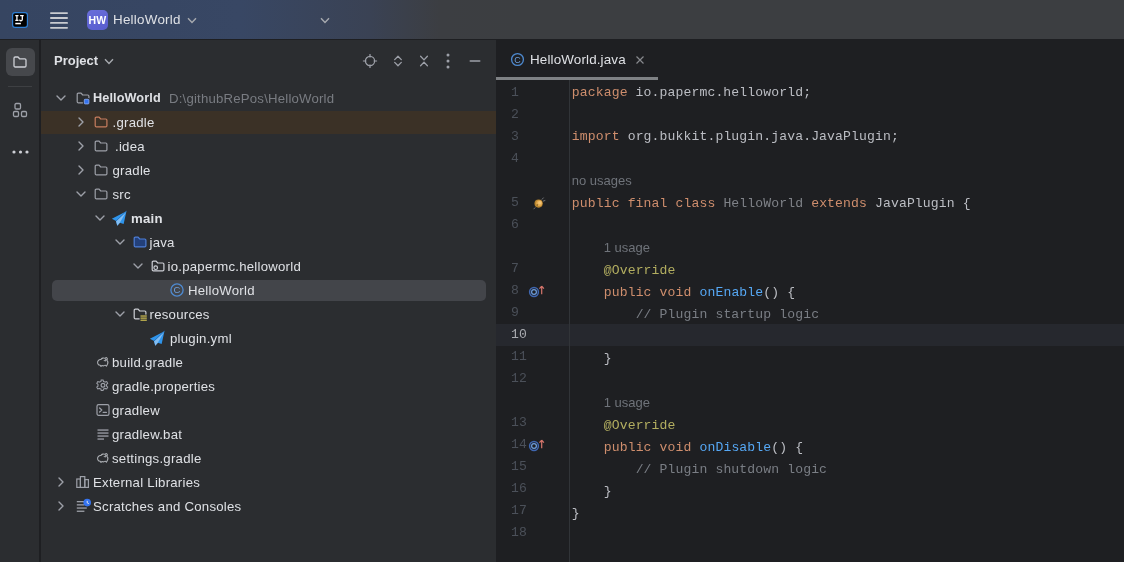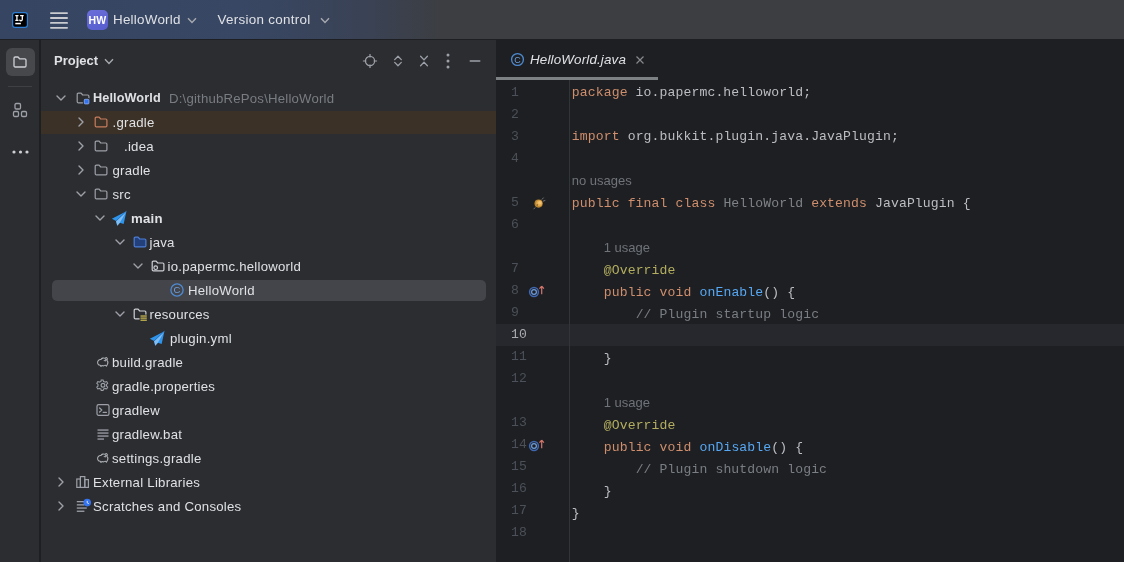--- a/index.html
+++ b/index.html
@@ -58,21 +58,20 @@
       <rect x="0" y="6.1" width="18" height="1.8" rx="0.9"></rect>
       <rect x="0" y="11" width="18" height="1.8" rx="0.9"></rect>
       <rect x="0" y="15.9" width="18" height="1.8" rx="0.9"></rect>
     </g>
   </svg>
   <div id="hw">HW</div>
   <div class="tbtext" style="left:113px;letter-spacing:0.25px;">HelloWorld</div>
   <svg class="abs" style="left:187px;top:16px" width="10" height="9" viewBox="0 0 10 9">
     <path d="M1 2.2 L5 6.4 L9 2.2" stroke="#a7aaaf" stroke-width="1.4" fill="none"></path>
   </svg>
-  <div class="tbtext" style="left:217.5px;letter-spacing:0.3px;">Version control</div>
   <svg class="abs" style="left:319.5px;top:16px" width="10" height="9" viewBox="0 0 10 9">
     <path d="M1 2.2 L5 6.4 L9 2.2" stroke="#a7aaaf" stroke-width="1.4" fill="none"></path>
   </svg>
 </div>
 
 <div id="stripe">
   <div id="folderbtn"></div>
   <svg class="abs" style="left:12px;top:14px" width="16" height="16" viewBox="0 0 16 16">
     <path d="M2 4.2 C2 3.5 2.5 3 3.2 3 H6 L7.6 4.8 H12.8 C13.5 4.8 14 5.3 14 6 V11.8 C14 12.5 13.5 13 12.8 13 H3.2 C2.5 13 2 12.5 2 11.8 Z" stroke="#ced0d6" stroke-width="1.3" fill="none" stroke-linejoin="round"></path>
   </svg>
@@ -151,21 +150,21 @@
         </svg>
         <span class="rowlabel" style="left:71.5px;">.gradle</span>
       </div>
 <div class="row" style="top:94px">
         <svg class="abs" style="left:32px;top:4px" width="16" height="16" viewBox="0 0 16 16">
           <path d="M6 4 L10 8 L6 12" stroke="#9da0a8" stroke-width="1.4" fill="none" stroke-linecap="round" stroke-linejoin="round"></path>
         </svg>
         <svg class="abs" style="left:52px;top:4px" width="16" height="16" viewBox="0 0 16 16">
           <path d="M2.2 4.4 C2.2 3.7 2.7 3.2 3.4 3.2 H6.1 L7.7 5 H12.7 C13.4 5 13.9 5.5 13.9 6.2 V11.7 C13.9 12.4 13.4 12.9 12.7 12.9 H3.4 C2.7 12.9 2.2 12.4 2.2 11.7 Z" stroke="#9da0a8" stroke-width="1.2" fill="none" stroke-linejoin="round"></path>
         </svg>
-        <span class="rowlabel" style="left:83px;">.idea</span>
+        <span class="rowlabel" style="left:74px;">.idea</span>
       </div>
 <div class="row" style="top:118px">
         <svg class="abs" style="left:32px;top:4px" width="16" height="16" viewBox="0 0 16 16">
           <path d="M6 4 L10 8 L6 12" stroke="#9da0a8" stroke-width="1.4" fill="none" stroke-linecap="round" stroke-linejoin="round"></path>
         </svg>
         <svg class="abs" style="left:52px;top:4px" width="16" height="16" viewBox="0 0 16 16">
           <path d="M2.2 4.4 C2.2 3.7 2.7 3.2 3.4 3.2 H6.1 L7.7 5 H12.7 C13.4 5 13.9 5.5 13.9 6.2 V11.7 C13.9 12.4 13.4 12.9 12.7 12.9 H3.4 C2.7 12.9 2.2 12.4 2.2 11.7 Z" stroke="#9da0a8" stroke-width="1.2" fill="none" stroke-linejoin="round"></path>
         </svg>
         <span class="rowlabel" style="left:71.5px;">gradle</span>
       </div>
@@ -318,21 +317,21 @@
 </div>
 </div>
 
 <div id="editor">
   <div id="caretline"></div>
   <div id="tabrow">
     <svg class="abs" style="left:14px;top:12px" width="15" height="15" viewBox="0 0 16 16">
       <circle cx="8" cy="8" r="6.3" stroke="#4e8ad1" stroke-width="1.4" fill="none"></circle>
       <text x="8" y="11.6" font-size="9.5" font-family="Liberation Sans" fill="#6ea0dd" text-anchor="middle">C</text>
     </svg>
-    <span class="abs" style="left:34px;top:0;height:40px;line-height:40px;font-size:13.4px;letter-spacing:0.15px;color:#dfe1e5;font-style:italic;">HelloWorld.java</span>
+    <span class="abs" style="left:34px;top:0;height:40px;line-height:40px;font-size:13.4px;letter-spacing:0.15px;color:#dfe1e5;">HelloWorld.java</span>
     <svg class="abs" style="left:139px;top:15px" width="10" height="10" viewBox="0 0 10 10">
       <path d="M1.5 1.5 L8.5 8.5 M8.5 1.5 L1.5 8.5" stroke="#87898d" stroke-width="1.2"></path>
     </svg>
   </div>
   <div id="tabunderline"></div>
   <div id="gutterline"></div>
   <svg class="abs" style="left:35px;top:155px" width="16" height="16" viewBox="0 0 16 16">
     <g stroke="#84878c" stroke-width="0.8" fill="none">
         <path d="M10.8 4.6 L12.6 2.6 M11.9 6.2 L14.3 5.4 M4.3 12.4 L2.6 14.2"></path>
       </g>

